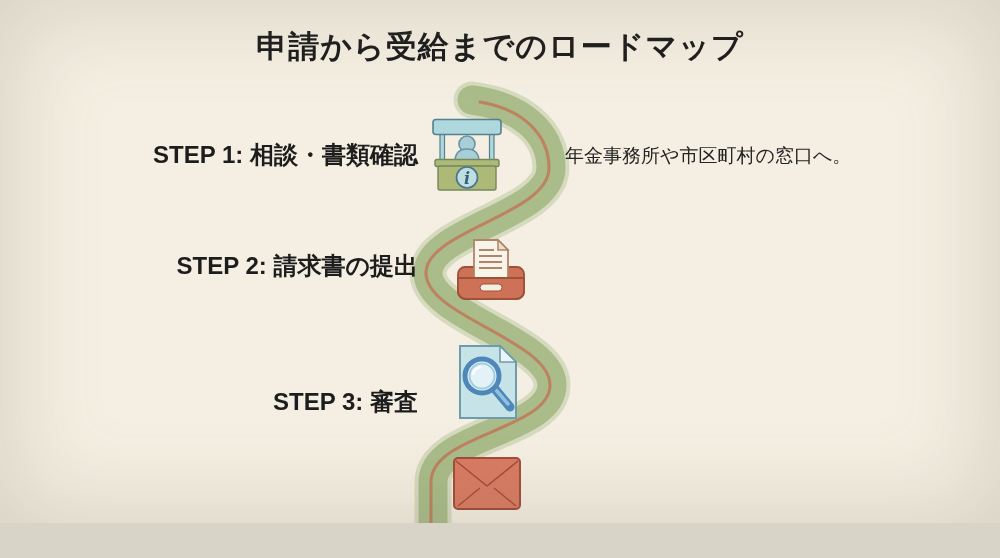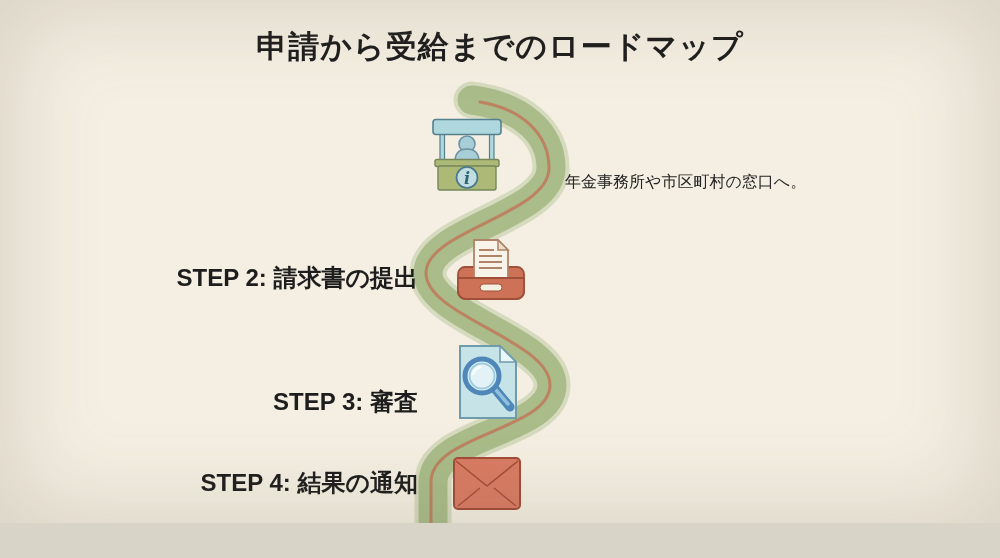--- a/index.html
+++ b/index.html
@@ -40,29 +40,28 @@
     font-size:24px;
     font-weight:700;
     color:#1d1d1d;
     line-height:32px;
     white-space:nowrap;
   }
   .step-desc{
     position:absolute;
     left:565px;
     width:400px;
-    font-size:16px;
+    font-size:19px;
     color:#242424;
     line-height:26px;
     white-space:nowrap;
-    margin-top:26px;
   }
   .step-icon{position:absolute;}
   .lbl-1{top:139px;}
-  .lbl-2{top:262px;}
+  .lbl-2{top:250px;}
   .lbl-3{top:386px;}
   .lbl-4{top:467px;}
   .desc-1{top:143px;}
   .desc-2{top:252px;}
   .desc-3{top:360px;}
   .desc-4{top:469px;}
   .icon-1{left:428px;top:116px;}
   .icon-2{left:452px;top:237px;}
   .icon-3{left:452px;top:342px;}
   .icon-4{left:452px;top:455px;}
@@ -76,20 +75,21 @@
 
   <svg class="road-svg" viewBox="0 0 1000 558" xmlns="http://www.w3.org/2000/svg">
 
     <path d="M472,100 C520,106 551,132 551,168 C551,215 430,230 428,272 C426,316 552,340 552,385 C552,432 433,434 433,482 L433,533" fill="none" stroke="#a9bc89" stroke-opacity="0.40" stroke-width="37" stroke-linecap="round" stroke-linejoin="round"></path>
 
     <path d="M472,100 C520,106 551,132 551,168 C551,215 430,230 428,272 C426,316 552,340 552,385 C552,432 433,434 433,482 L433,533" fill="none" stroke="#a9bc89" stroke-width="29" stroke-linecap="round" stroke-linejoin="round"></path>
 
     <path d="M480,102 C522,109 549,134 549,168 C549,214 428,230 426,272 C424,316 550,340 550,385 C550,430 431,434 431,482 L431,522" fill="none" stroke="#c0785a" stroke-opacity="0.85" stroke-width="3" stroke-linecap="round" stroke-linejoin="round"></path>
   </svg>
 
+  <div class="step-label lbl-1">STEP 1: 相談・書類確認</div>
   <div class="step-icon icon-1">
     <svg width="78" height="78" viewBox="0 0 78 78" xmlns="http://www.w3.org/2000/svg">
       <rect x="12" y="17" width="4.5" height="30" fill="#aed8de" stroke="#55808e" stroke-width="1.2"></rect>
       <rect x="61.5" y="17" width="4.5" height="30" fill="#aed8de" stroke="#55808e" stroke-width="1.2"></rect>
       <rect x="5" y="3.5" width="68" height="15" rx="3" fill="#aed8de" stroke="#55808e" stroke-width="1.6"></rect>
       <circle cx="39" cy="28" r="8" fill="#a8cfd8" stroke="#6b93a4" stroke-width="1.6"></circle>
       <path d="M27,46 c0,-8.5 4.5,-13 12,-13 c7.5,0 12,4.5 12,13 z" fill="#a8cfd8" stroke="#6b93a4" stroke-width="1.6"></path>
       <rect x="7" y="43.5" width="64" height="7" rx="2" fill="#adba77" stroke="#76875c" stroke-width="1.4"></rect>
       <rect x="10" y="50" width="58" height="24" rx="2" fill="#adba77" stroke="#76875c" stroke-width="1.4"></rect>
       <circle cx="39" cy="61.5" r="10.5" fill="#c2dde2" stroke="#47788e" stroke-width="1.7"></circle>
@@ -119,21 +119,20 @@
       <path d="M8,4 h40 l16,16 v56 h-56 z" fill="#c6e3e8" stroke="#6f9cac" stroke-width="2"></path>
       <path d="M48,4 l16,16 h-16 z" fill="#e9f5f6" stroke="#6f9cac" stroke-width="1.6"></path>
       <line x1="43" y1="47" x2="58" y2="65" stroke="#4f88b8" stroke-width="9" stroke-linecap="round"></line>
       <line x1="44" y1="48" x2="56" y2="62" stroke="#8fc0dc" stroke-width="3.5" stroke-linecap="round"></line>
       <circle cx="30" cy="34" r="17" fill="#e3f2f6" stroke="#4f88b8" stroke-width="5"></circle>
       <circle cx="30" cy="34" r="12.5" fill="none" stroke="#9fcce0" stroke-width="2"></circle>
       <path d="M21,32 a10,10 0 0 1 7,-7" fill="none" stroke="#ffffff" stroke-width="2.5" stroke-linecap="round" opacity="0.85"></path>
     </svg>
   </div>
 
-  <div class="step-label lbl-4">STEP 4: 結果の通知</div>
   <div class="step-icon icon-4">
     <svg width="70" height="57" viewBox="0 0 70 57" xmlns="http://www.w3.org/2000/svg">
       <rect x="2" y="3" width="66" height="51" rx="4" fill="#d97b63" stroke="#a24c38" stroke-width="2"></rect>
       <path d="M4,6 L35,31 L66,6" fill="none" stroke="#a24c38" stroke-width="1.6" stroke-linejoin="round"></path>
       <path d="M6,51 L28,33" fill="none" stroke="#a24c38" stroke-width="1.3"></path>
       <path d="M64,51 L42,33" fill="none" stroke="#a24c38" stroke-width="1.3"></path>
     </svg>
   </div>
 
   <div class="vignette"></div>

